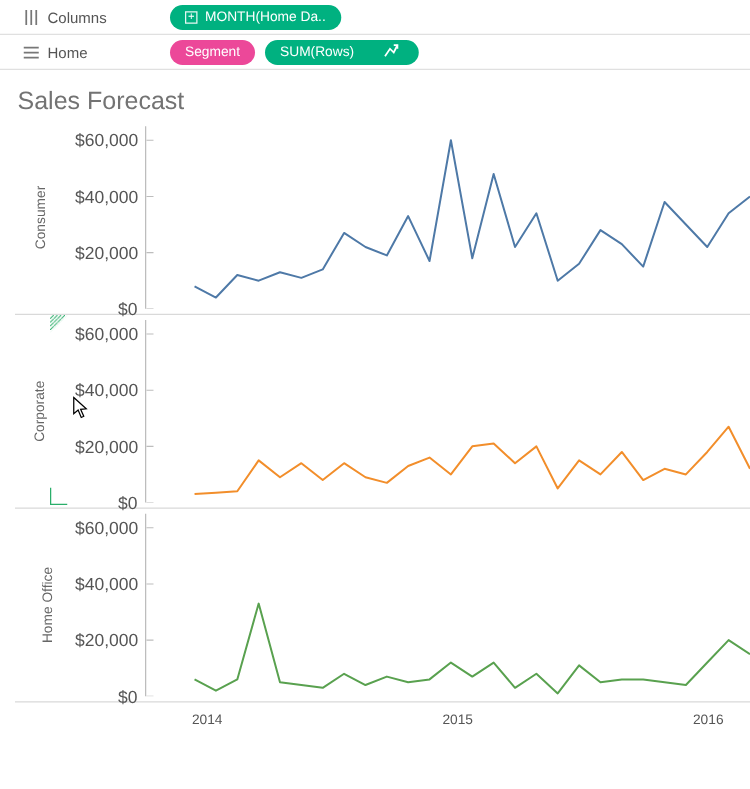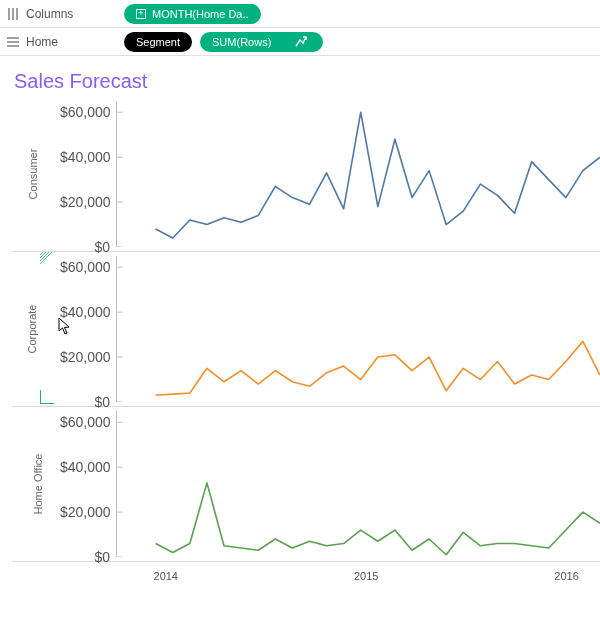--- a/index.html
+++ b/index.html
@@ -8,21 +8,21 @@
     font-size: 12px;
     color: #555;
     background: #fff;
     width: 600px;
   }
   .shelf-row {
     display: flex;
     align-items: center;
     height: 28px;
     border-bottom: 1px solid #e0e0e0;
-    padding: 2px 6px;
+    padding: 2px 18px;
     gap: 8px;
   }
   .shelf-label {
     display: flex;
     align-items: center;
     gap: 6px;
     width: 110px;
     flex-shrink: 0;
     color: #555;
     font-size: 12px;
@@ -33,31 +33,31 @@
     align-items: center;
     height: 20px;
     border-radius: 10px;
     padding: 0 12px;
     color: #fff;
     font-size: 11px;
     gap: 6px;
     cursor: pointer;
   }
   .pill-green { background: #00b180; }
-  .pill-blue  { background: #000000; }
+  .pill-blue  { background: #ec4899; }
   .pill .plus-box {
     width: 10px; height: 10px; border: 1px solid rgba(255,255,255,.9);
     display: inline-flex; align-items: center; justify-content: center;
     font-size: 9px; line-height: 1;
   }
   .pill .fc-icon svg { width: 12px; height: 12px; }
   .title {
     font-size: 20px;
     font-weight: 300;
-    color: #8b5cf6;
+    color: #737373;
     padding: 14px 16px 4px 14px;
   }
   .chart-area { position: relative; padding-left: 12px; }
   .panel {
     position: relative;
     height: 155px;
     border-bottom: 1px solid #d9d9d9;
   }
   .panel:last-of-type { border-bottom: none; }
   .panel-inner {

